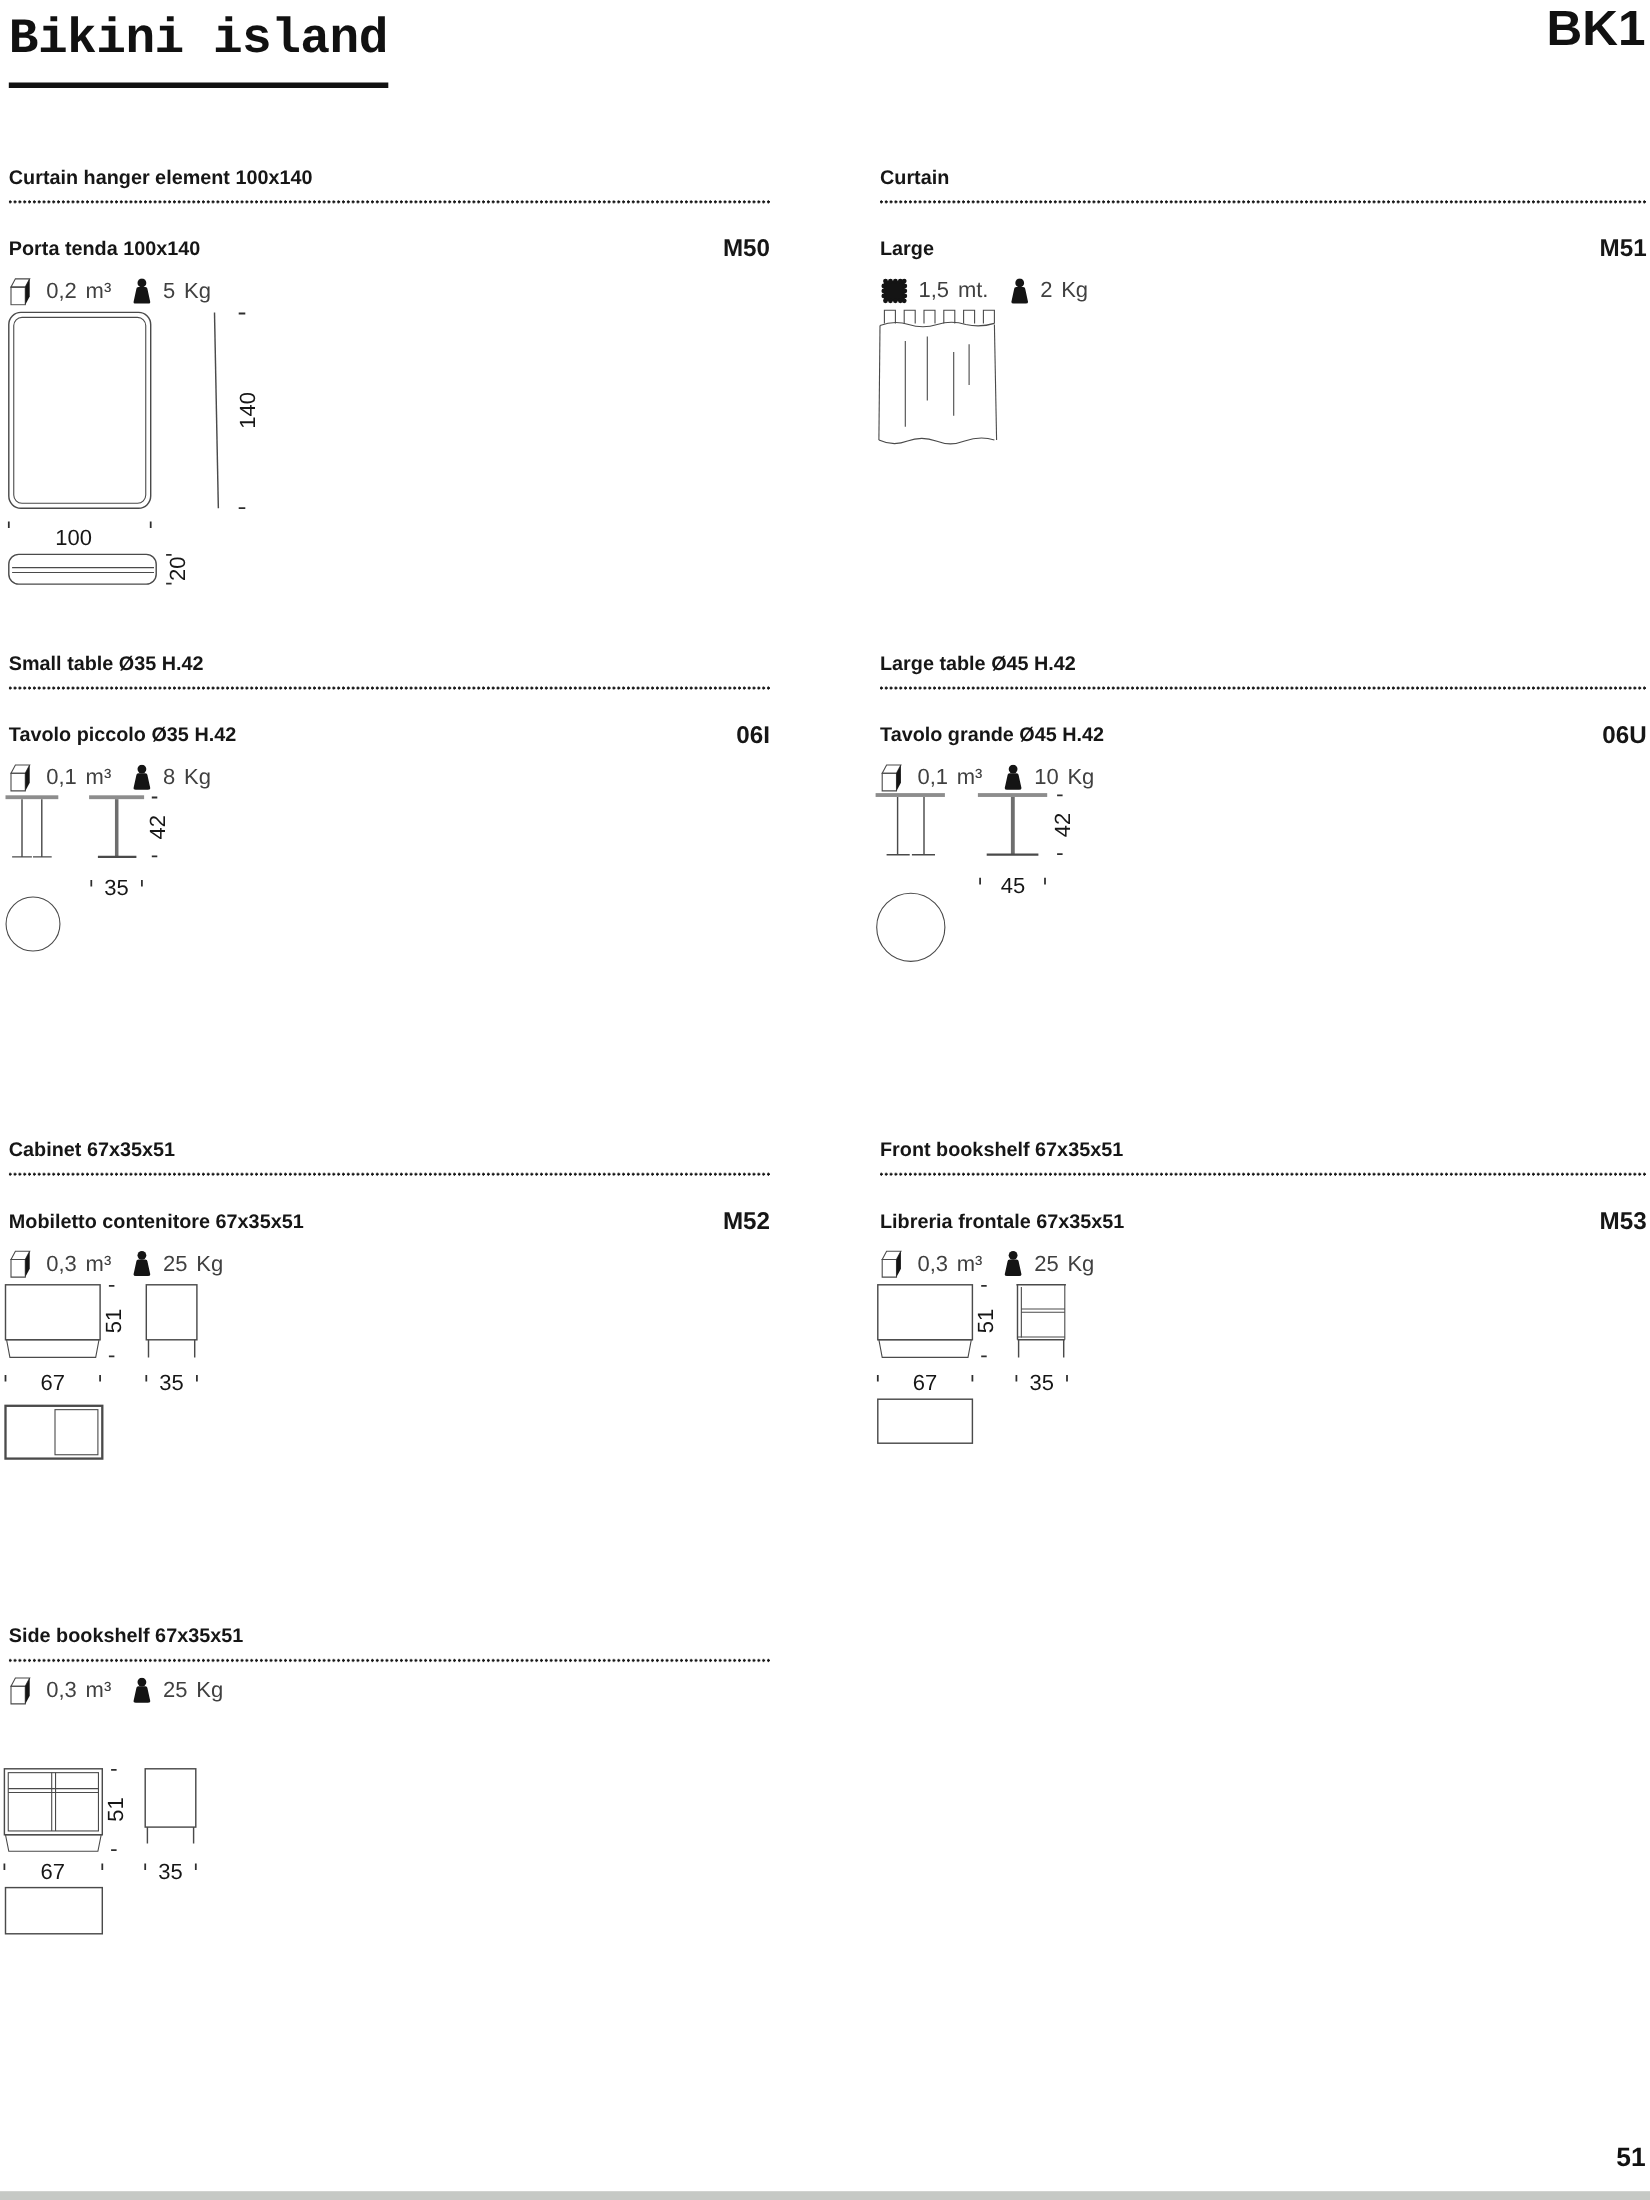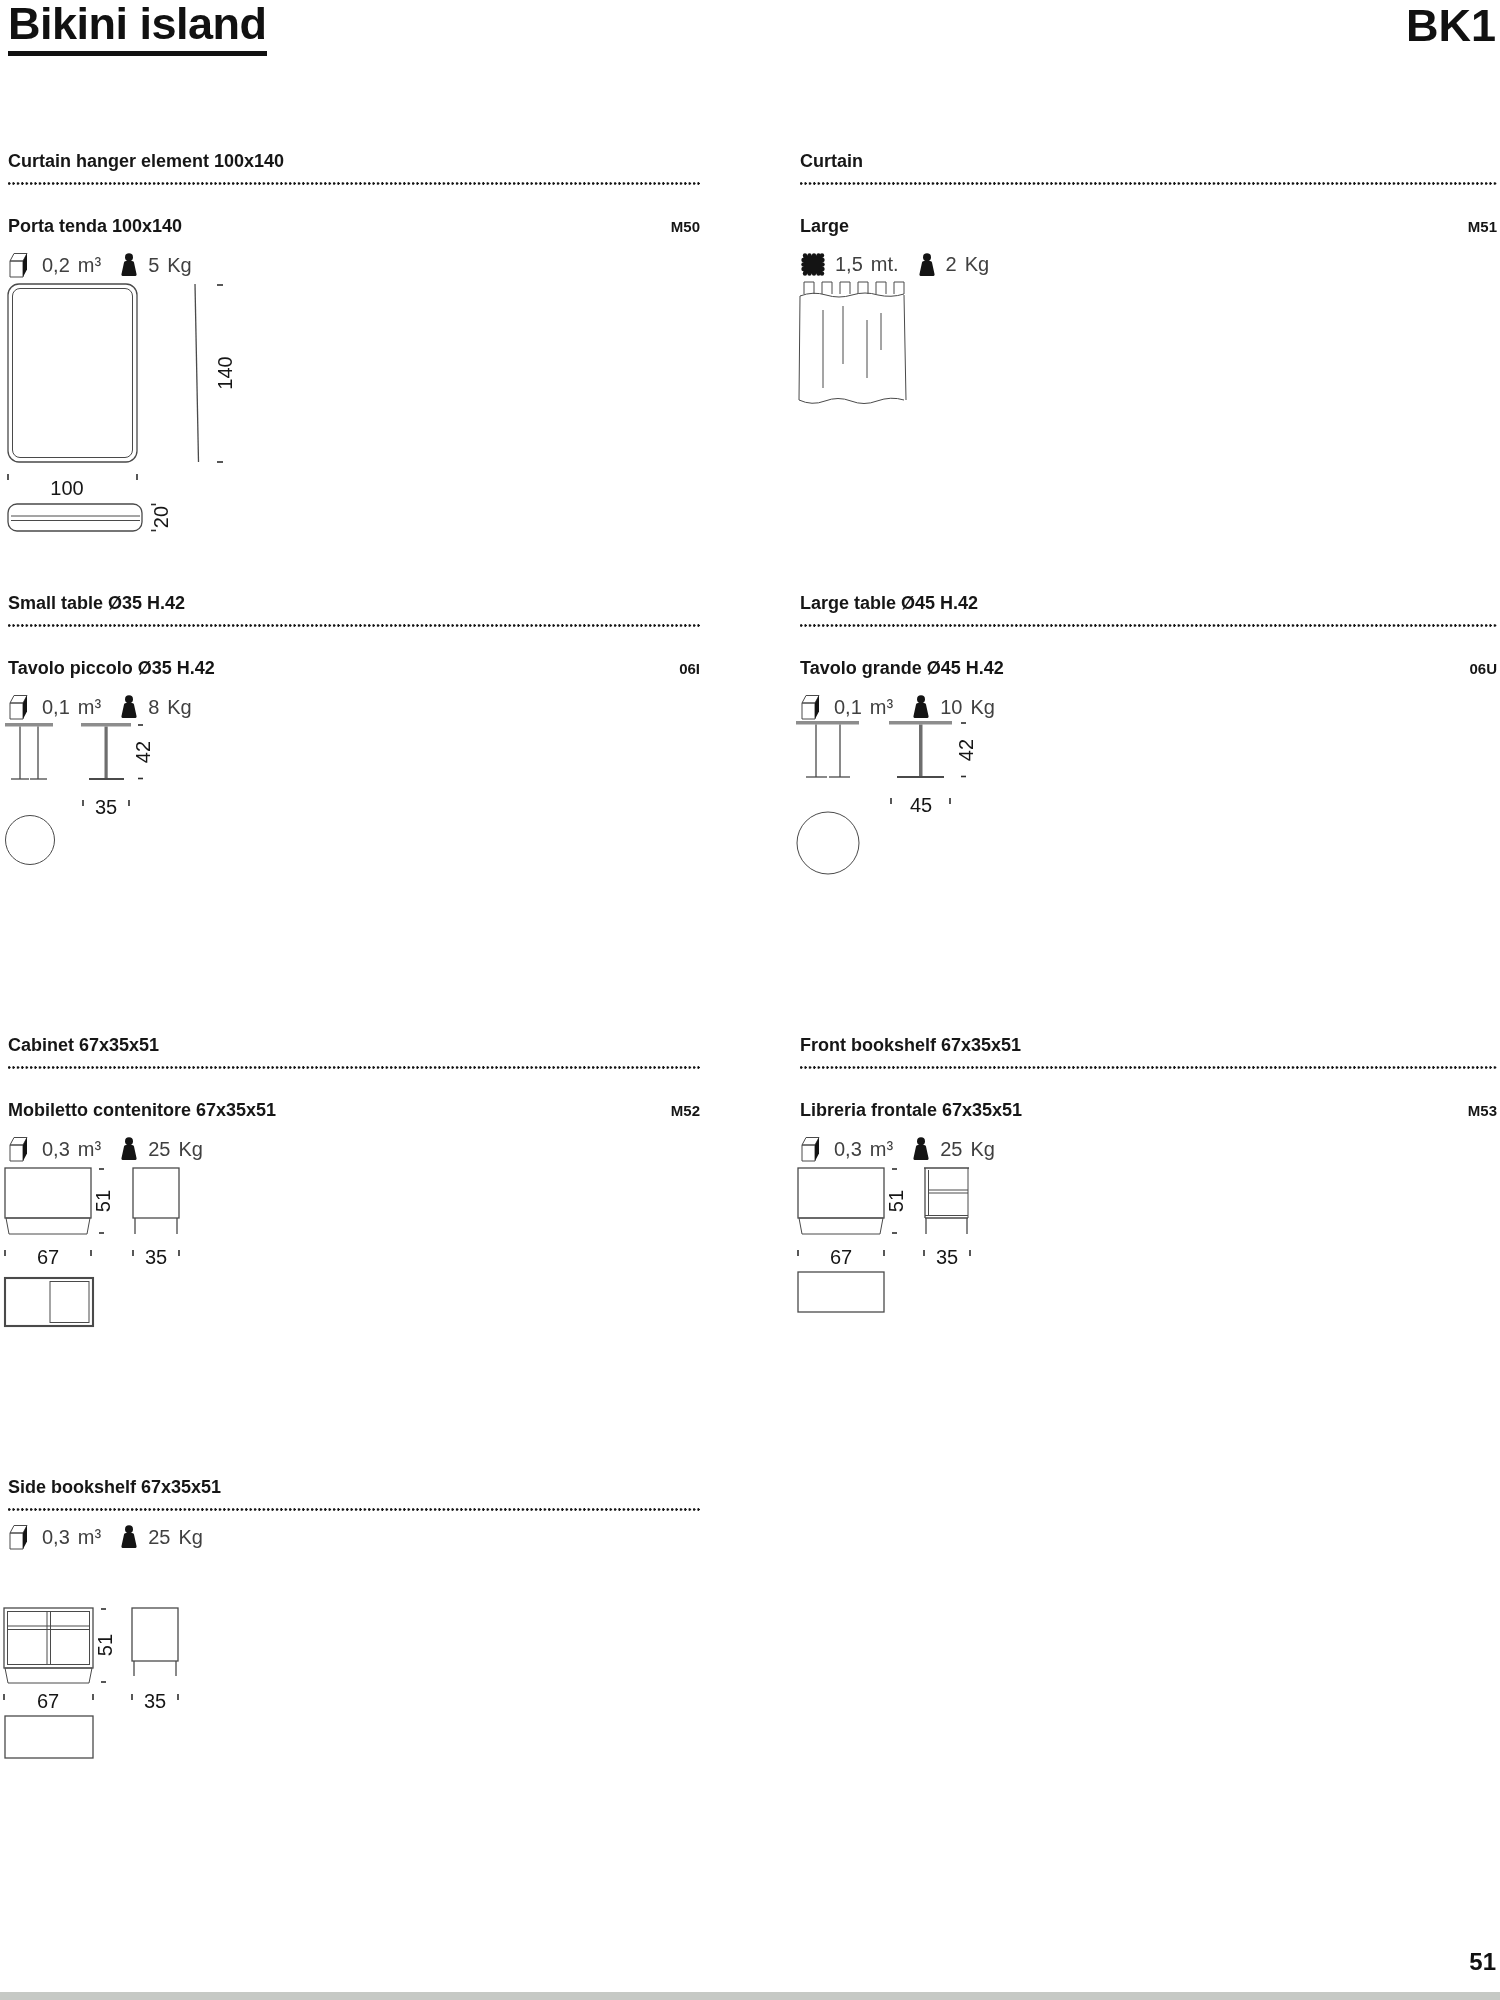--- a/index.html
+++ b/index.html
@@ -1,23 +1,23 @@
 <!DOCTYPE html>
 <html><head>
 <meta charset="utf-8">
 <style>
   html,body{margin:0;padding:0;background:#fff;}
   body{width:1500px;height:2000px;position:relative;font-family:"Liberation Sans",sans-serif;color:#111;overflow:hidden;}
-  .hdr-title{position:absolute;left:8px;top:0px;font-size:45px;font-weight:bold;letter-spacing:-0.5px;line-height:1.08;border-bottom:5px solid #111;padding-bottom:2px;}
+  .hdr-title{position:absolute;left:8px;top:12px;font-size:45px;font-weight:bold;letter-spacing:-0.5px;line-height:1.08;border-bottom:5px solid #111;padding-bottom:14px;font-family:Liberation Mono, monospace;}
   .hdr-code{position:absolute;right:4px;top:0px;font-size:45px;font-weight:bold;}
   .product{position:absolute;}
   .ptitle{font-size:18px;font-weight:bold;line-height:26px;color:#161616;}
   .dotline{height:3px;margin:8px 0 7px 0;background-image:radial-gradient(circle at 1.2px 1.5px,#161616 1.1px,transparent 1.45px);background-size:4.4px 3px;background-repeat:repeat-x;}
   .subrow{display:flex;justify-content:space-between;align-items:center;margin-top:28px;}
-  .pcode{font-size:15px;font-weight:bold;color:#161616;}
+  .pcode{font-size:22px;font-weight:bold;color:#161616;}
   .specs{display:flex;align-items:center;margin-top:13px;font-size:20px;color:#404040;}
   .specs .val{margin-left:9px;}
   .specs .unit{margin-left:8px;}
   .specs .wicon{margin-left:18px;}
   .specs svg{display:block;}
   .drawing{position:absolute;}
   .ln{fill:none;stroke:#4a4a4a;stroke-width:1.3;}
   .lnt{fill:none;stroke:#4a4a4a;stroke-width:1;}
   .thk{fill:none;stroke:#4a4a4a;stroke-width:2.1;}
   .tick{stroke:#2e2e2e;stroke-width:1.6;}

